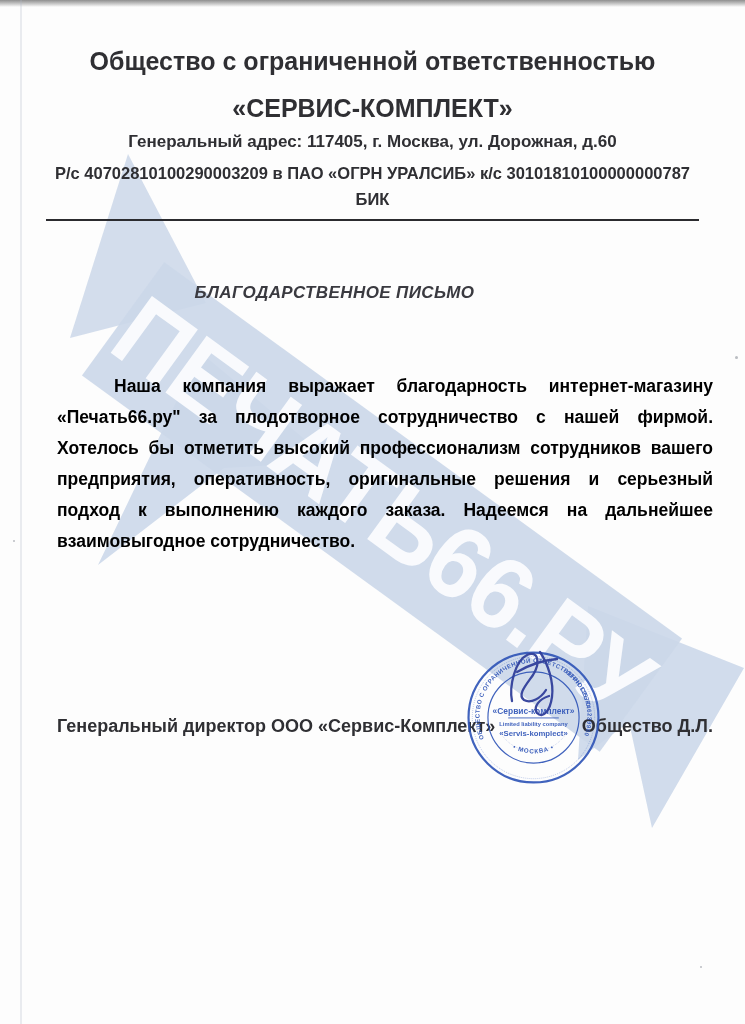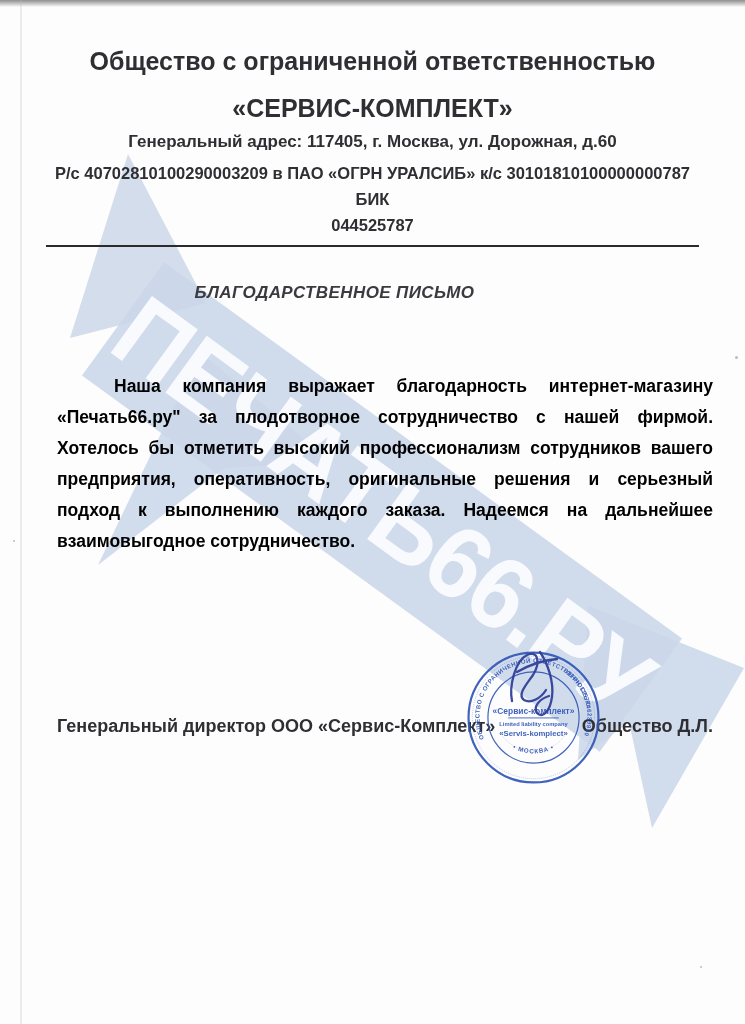--- a/index.html
+++ b/index.html
@@ -90,21 +90,20 @@
       <span>ПЕЧАТЬ66.РУ</span>
     </div>
   </div>
 
   <div class="letterhead">
     <div class="lh-company-type">Общество с ограниченной ответственностью</div>
     <div class="lh-company-name">«СЕРВИС-КОМПЛЕКТ»</div>
     <div class="lh-addr">Генеральный адрес: 117405, г. Москва, ул. Дорожная, д.60</div>
     <div class="lh-bank">
       <div>Р/с 40702810100290003209 в ПАО «ОГРН УРАЛСИБ» к/с 30101810100000000787 БИК</div>
-      <div>044525787</div>
     </div>
     <hr class="lh-divider">
   </div>
 
   <div class="letter-title">БЛАГОДАРСТВЕННОЕ ПИСЬМО</div>
 
   <div class="letter-body">Наша компания выражает благодарность интернет-магазину «Печать66.ру" за плодотворное сотрудничество с нашей фирмой. Хотелось бы отметить высокий профессионализм сотрудников вашего предприятия, оперативность, оригинальные решения и серьезный подход к выполнению каждого заказа. Надеемся на дальнейшее взаимовыгодное сотрудничество.</div>
 
   <div class="signature-row">
     <span>Генеральный директор ООО «Сервис-Комплект»</span>

